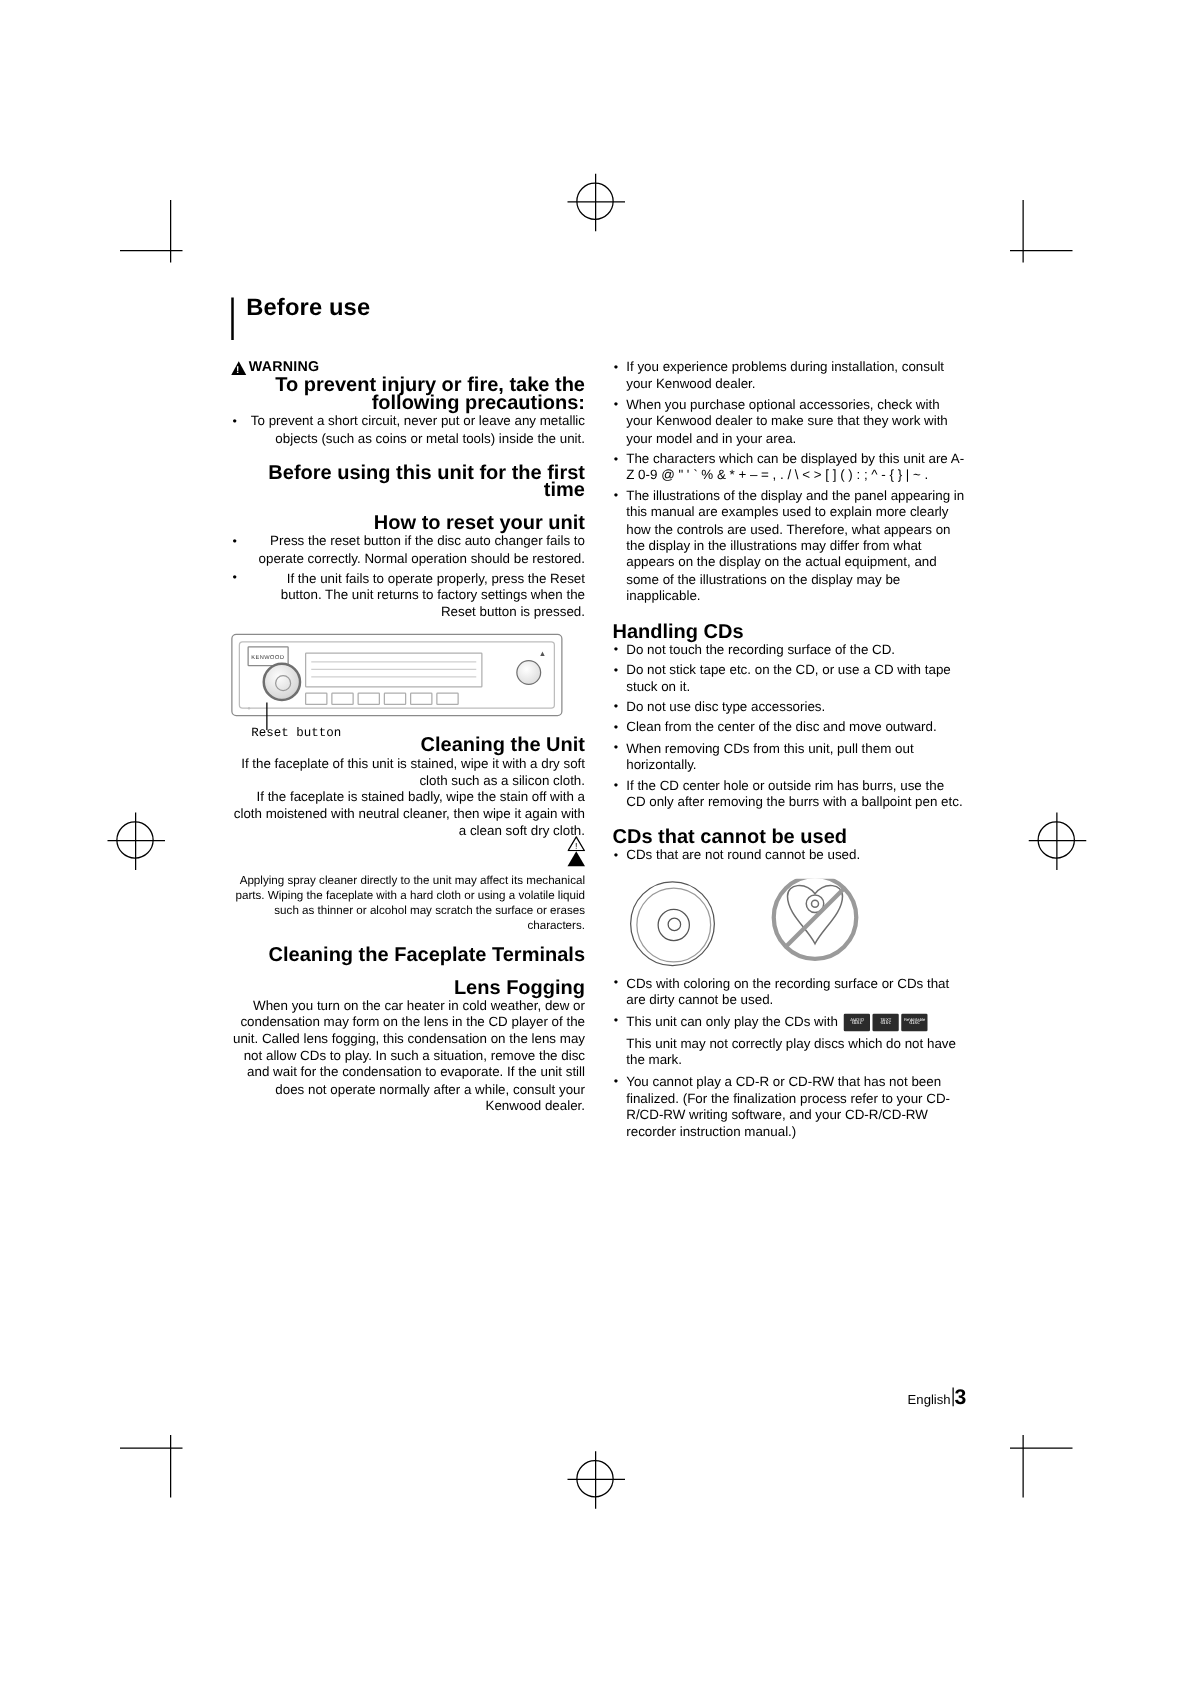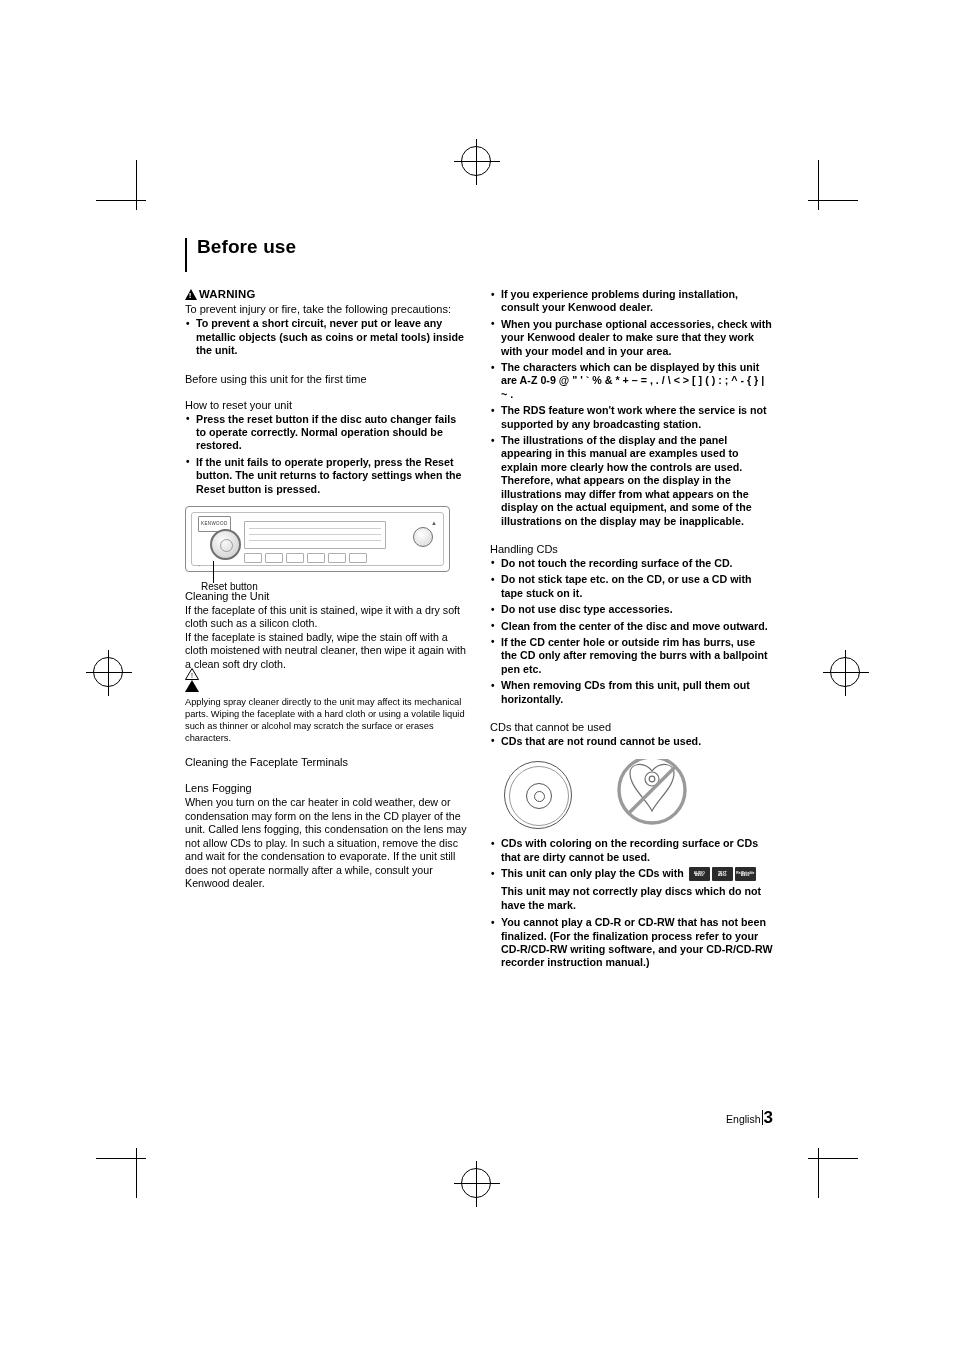--- a/index.html
+++ b/index.html
@@ -66,26 +66,26 @@
     font-weight: bold;
     letter-spacing: 0.1px;
   }
 
   .col {
     position: absolute;
     width: 283px;
     font-size: 10.7px;
     line-height: 13.3px;
   }
-  .col-left { left: 185px; top: 288px; }
+  .col-left { left: 185px; top: 288px; text-align: right; }
   .col-right { left: 490px; top: 288px; }
 
   h3.sec {
-    font-size: 11px;
-    font-weight: normal;
+    font-size: 16px;
+    font-weight: bold;
     margin: 0 0 1px 0;
     line-height: 14px;
   }
   .gap { height: 11px; }
   .gap-sm { height: 7px; }
   p.body {
     margin: 0;
     font-size: 10.7px;
     line-height: 13.4px;
   }
@@ -93,21 +93,20 @@
     list-style: none;
     margin: 0;
     padding: 0;
   }
   ul.bullets li {
     position: relative;
     padding-left: 11px;
     margin: 0 0 3px 0;
     font-size: 10.7px;
     line-height: 13.4px;
-    font-weight: bold;
   }
   ul.bullets li::before {
     content: "\2022";
     position: absolute;
     left: 1px;
     top: -0.5px;
     font-size: 10px;
   }
   ul.bullets li.nomark::before { content: ""; }
 
@@ -256,20 +255,21 @@
     top: 55px;
     width: 1px;
     height: 22px;
     background: #000;
   }
   .reset-label {
     position: absolute;
     left: 16px;
     top: 74px;
     font-size: 10px;
+    font-family: Liberation Mono, monospace;
   }
 
   
   .cd-row {
     position: relative;
     margin-top: 9px;
     height: 80px;
   }
   .disc {
     position: absolute;
@@ -456,33 +456,32 @@
     <h3 class="sec">Lens Fogging</h3>
     <p class="body">When you turn on the car heater in cold weather, dew or condensation may form on the lens in the CD player of the unit. Called lens fogging,  this condensation on the lens may not allow CDs to play. In such a situation, remove the disc and wait for the condensation to evaporate. If the unit still does not operate normally after a while, consult your Kenwood dealer.</p>
   </div>
 
   <div class="col col-right">
 
     <ul class="bullets">
       <li>If you experience problems during installation, consult your Kenwood dealer.</li>
       <li>When you purchase optional accessories, check with your Kenwood dealer to make sure that they work with your model and in your area.</li>
       <li>The characters which can be displayed by this unit are A-Z 0-9 @ " ' ` % &amp; * + – = , . / \ &lt; &gt; [ ] ( ) : ; ^ - { } | ~ .</li>
-      <li>The RDS feature won't work where the service is not supported by any broadcasting station.</li>
       <li>The illustrations of the display and the panel appearing in this manual are examples used to explain more clearly how the controls are used. Therefore, what appears on the display in the illustrations may differ from what appears on the display on the actual equipment, and some of the illustrations on the display may be inapplicable.</li>
     </ul>
 
     <div class="gap"></div>
     <h3 class="sec">Handling CDs</h3>
     <ul class="bullets">
       <li>Do not touch the recording surface of the CD.</li>
       <li>Do not stick tape etc. on the CD, or use a CD with tape stuck on it.</li>
       <li>Do not use disc type accessories.</li>
       <li>Clean from the center of the disc and move outward.</li>
+      <li>When removing CDs from this unit, pull them out horizontally.</li>
       <li>If the CD center hole or outside rim has burrs, use the CD only after removing the burrs with a ballpoint pen etc.</li>
-      <li>When removing CDs from this unit, pull them out horizontally.</li>
     </ul>
 
     <div class="gap"></div>
     <h3 class="sec">CDs that cannot be used</h3>
     <ul class="bullets">
       <li>CDs that are not round cannot be used.</li>
     </ul>
 
     <div class="cd-row">
       <div class="disc" style="left:14px; top:4px;">

